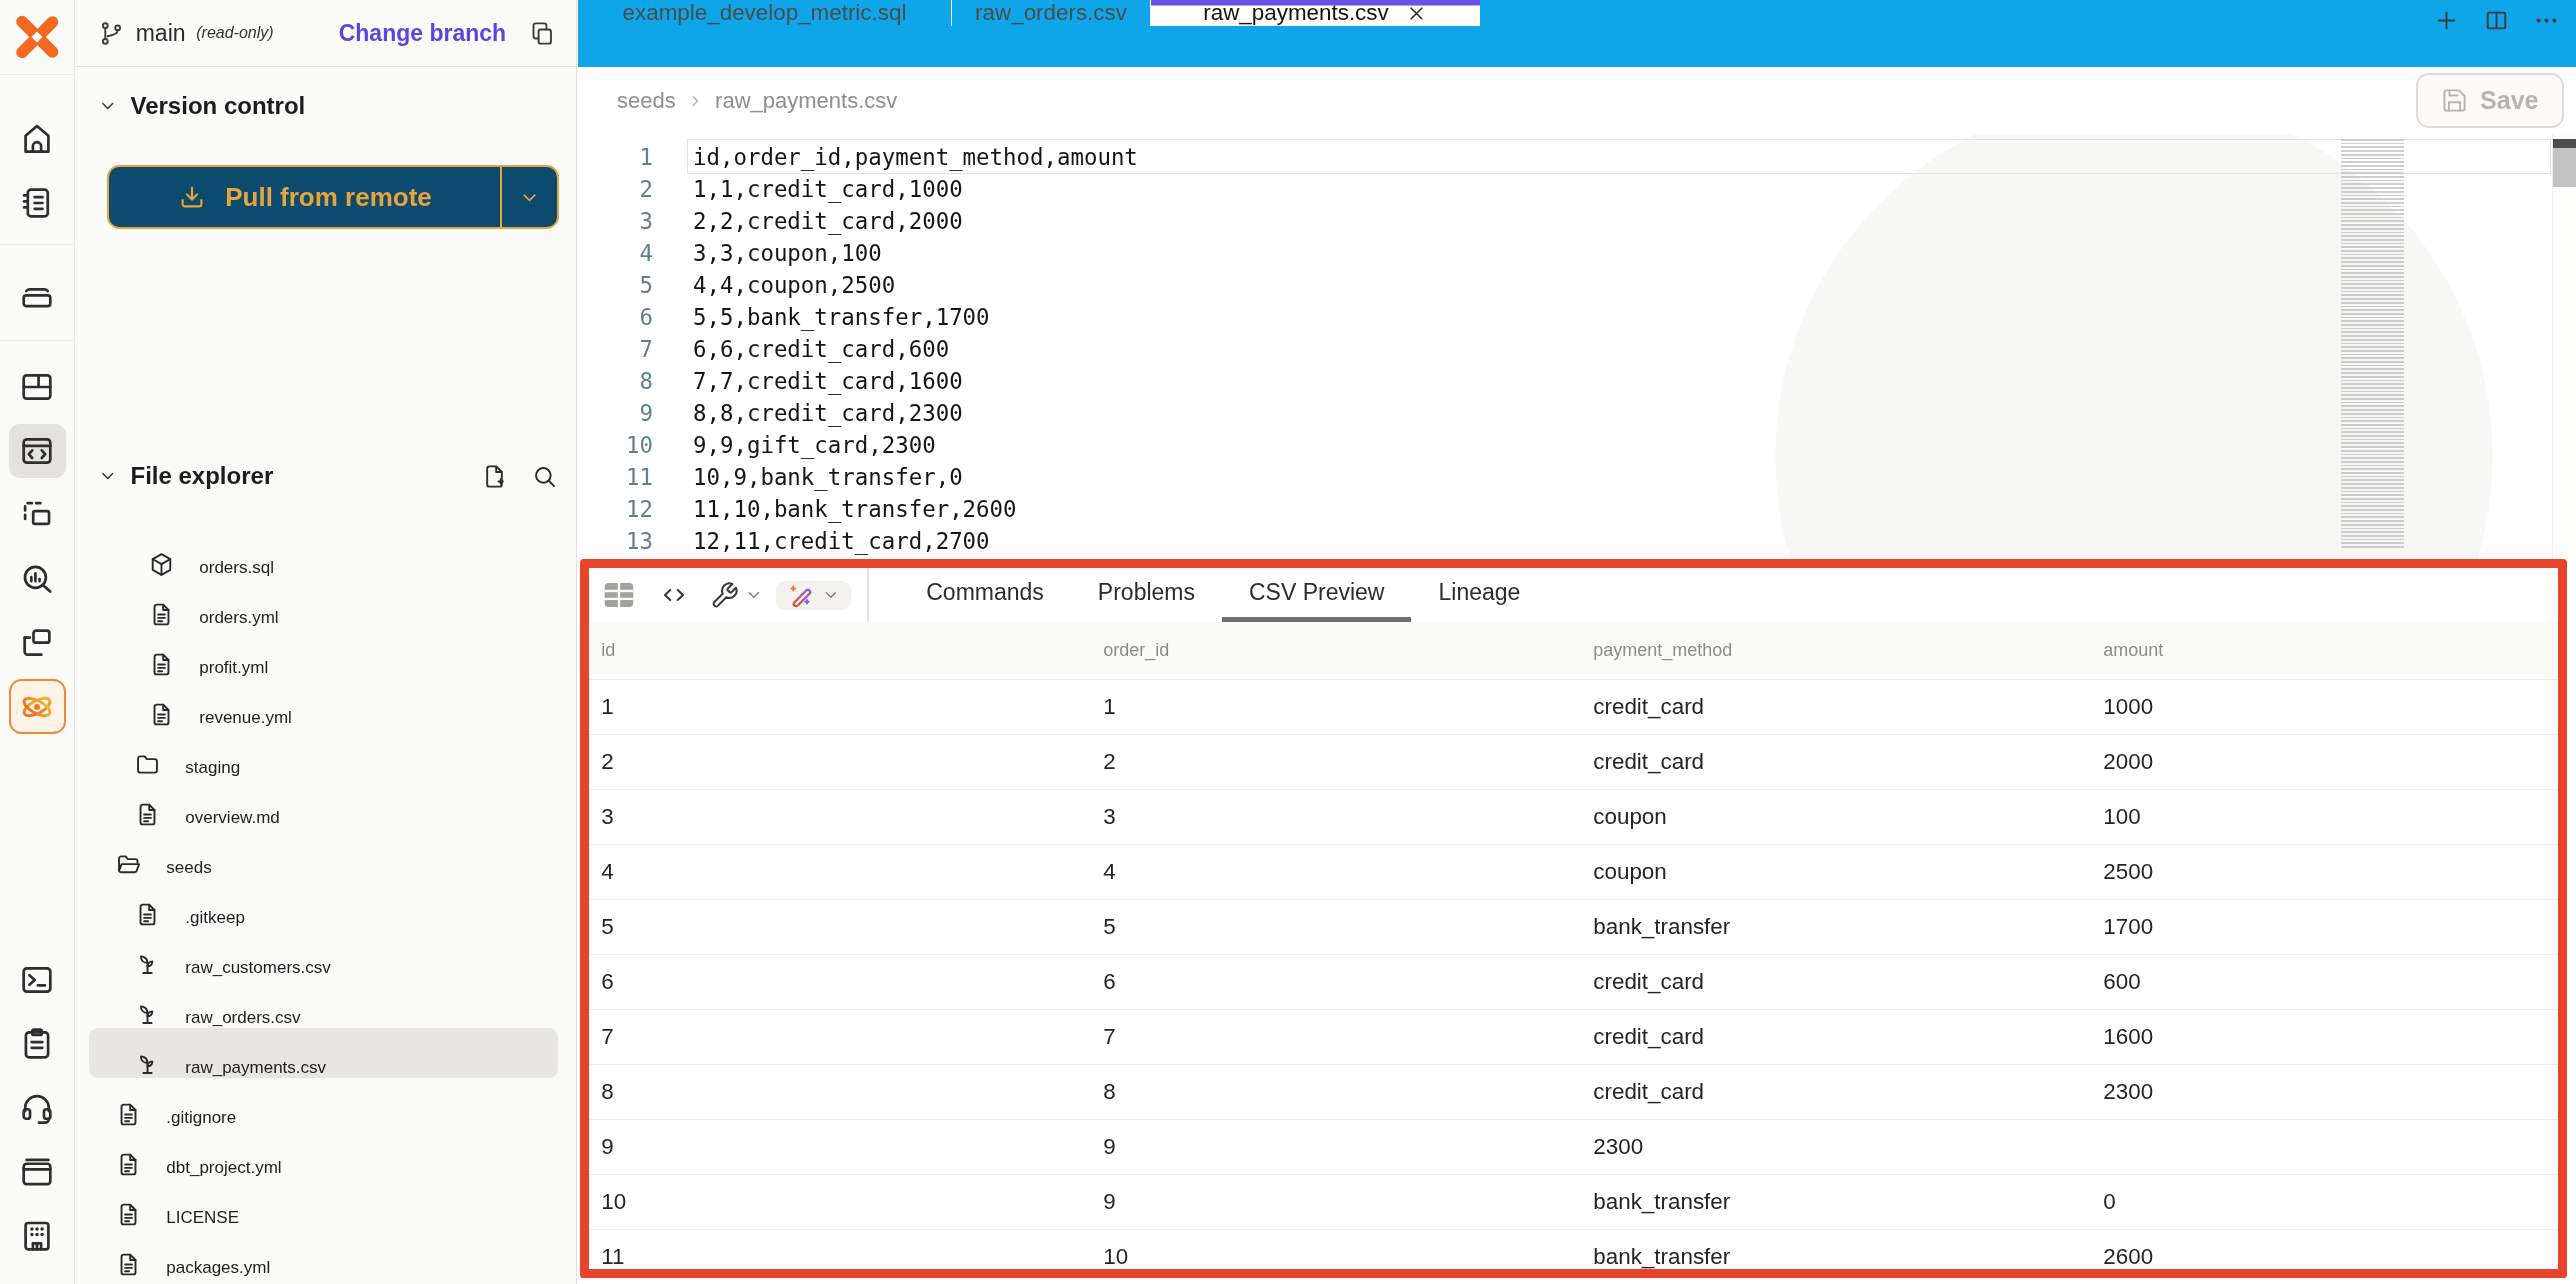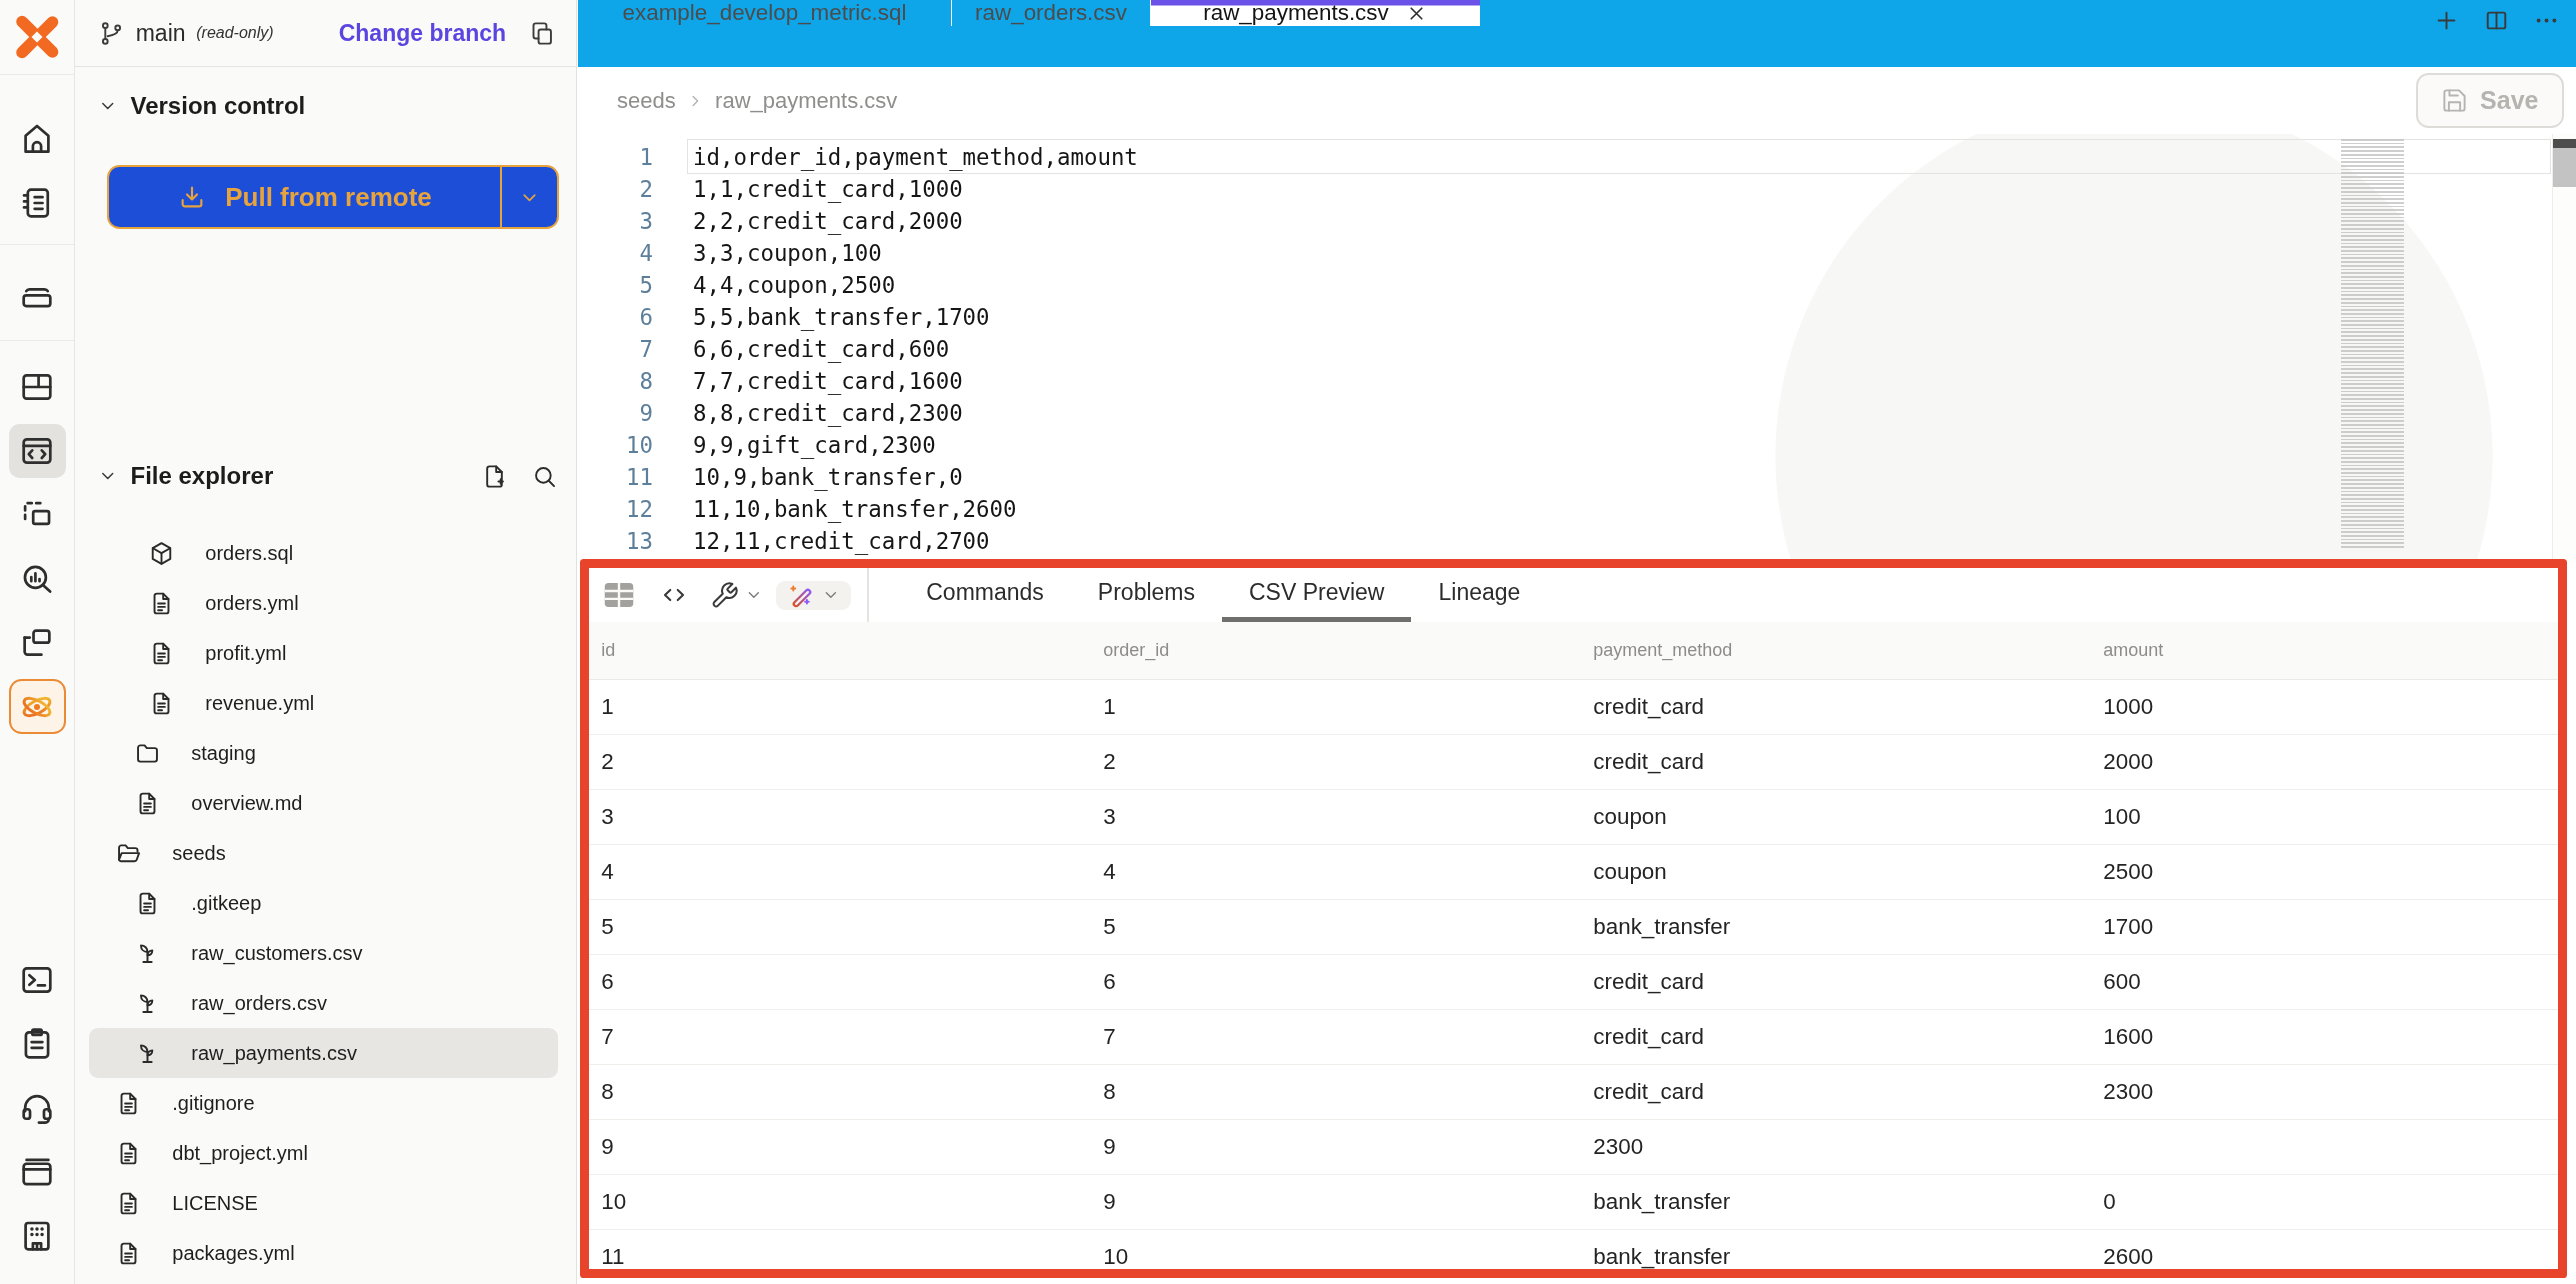--- a/index.html
+++ b/index.html
@@ -36,32 +36,32 @@
               padding:0 19.7px 0 23px;gap:10.7px}
   .branch-bar .icn{width:27px;height:27px;color:#3c3c3c}
   .branch-name{font-size:23px;color:#2b2b2b}
   .branch-ro{font-size:16px;font-style:italic;color:#333}
   .change-branch{margin-left:auto;font-size:23px;font-weight:600;color:#5b45e0;cursor:pointer;margin-right:12.5px}
   .copy-btn{width:29px;height:29px;color:#3a3a3a;cursor:pointer}
   .vc-title-row{display:flex;align-items:center;gap:12.5px;padding:25px 0 0 21.5px}
   .sec-title{font-size:24px;font-weight:700;color:#1c1c1c}
   .chev{width:21.5px;height:21.5px;color:#3a3a3a}
   .pull-btn{position:absolute;left:32px;top:165px;width:452px;height:64px;border:2.2px solid #e7a33c;
-            border-radius:12.5px;display:flex;color:#e7a33c;background:#1d4ed8;box-sizing:border-box;cursor:pointer}
+            border-radius:12.5px;display:flex;color:#e7a33c;background:#0c4a6e;box-sizing:border-box;cursor:pointer}
   .pull-main{flex:1;display:flex;align-items:center;justify-content:center;gap:18px;font-size:26px;font-weight:700}
   .pull-main .icn{width:30px;height:30px}
   .pull-chev{width:55px;border-left:2.2px solid #e7a33c;display:flex;align-items:center;justify-content:center}
   .pull-chev .icn{width:23px;height:23px}
   .fe-header{position:absolute;left:0;top:462px;width:100%;display:flex;align-items:center;gap:12.5px;
              padding:0 18px 0 21.5px;box-sizing:border-box}
   .fe-actions{margin-left:auto;display:flex;gap:23px}
   .fe-actions .icn{width:27px;height:27px;color:#2c2c2c;cursor:pointer}
   .file-list{position:absolute;top:528px;left:0;right:0}
-  .file-row{height:50px;margin:0 18px 0 14.3px;border-radius:9px;display:flex;align-items:center;gap:30px;
-            font-size:20px;color:#1e1e1e;box-sizing:border-box;cursor:pointer}
+  .file-row{height:50px;margin:0 18px 0 14.3px;border-radius:9px;display:flex;align-items:flex-end;gap:24px;
+            font-size:17px;color:#1e1e1e;box-sizing:border-box;cursor:pointer}
   .file-row.selected{background:#e8e6e2}
   .file-ico{width:27px;height:27px;color:#2a2a2a}
 
   
   .main{position:absolute;top:0;left:578px;right:0;height:100%}
   .tabbar{height:67px;background:#0ea5e9;display:flex;align-items:flex-start}
   .tabs-wrap{display:flex;align-items:stretch}
   .tab{display:flex;align-items:center;justify-content:center;font-size:22.4px;color:#4c4c4c;
        border-right:1.8px solid #f6f6f4;box-sizing:border-box;cursor:pointer}
   .tabs-wrap .tab:nth-of-type(1){width:374px}

